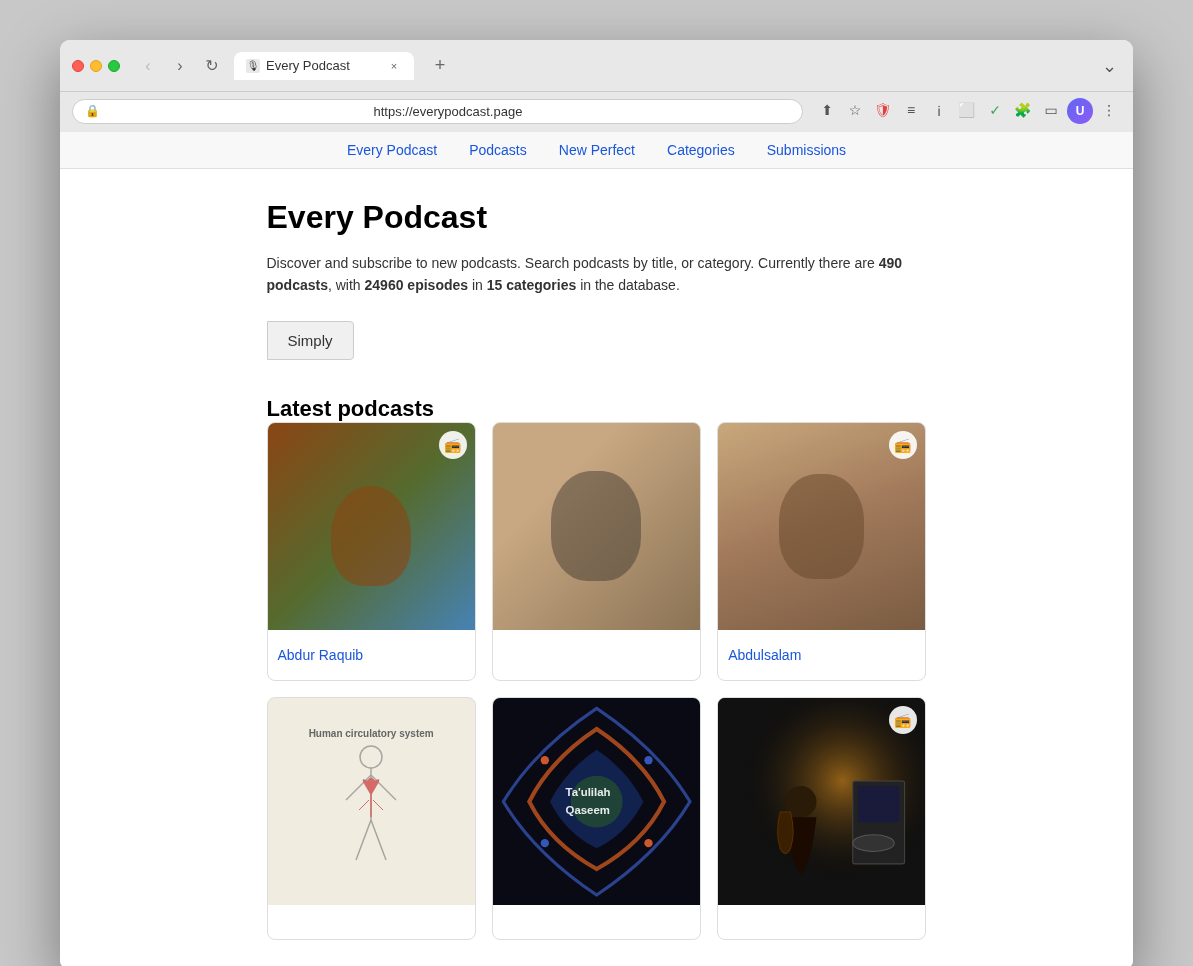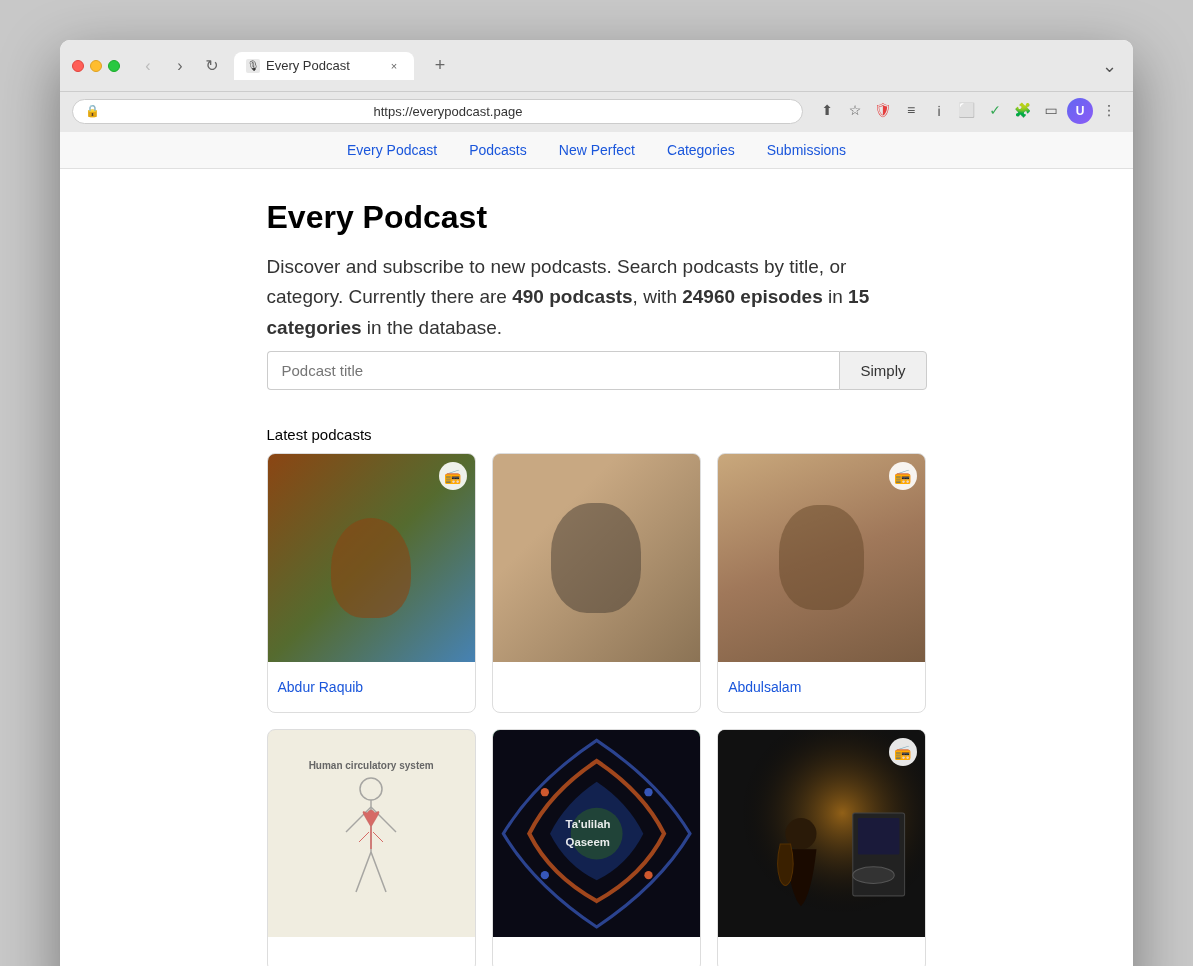--- a/index.html
+++ b/index.html
@@ -182,24 +182,24 @@
     }
 
     .page-title {
       font-size: 32px;
       font-weight: bold;
       color: #000;
       margin-bottom: 16px;
     }
 
     .description {
-      font-size: 19px;
+      font-size: 14px;
       color: #333;
       line-height: 1.6;
-      margin-bottom: 8px;
+      margin-bottom: 24px;
     }
 
     .description strong {
       font-weight: bold;
     }
 
     .search-row {
       display: flex;
       gap: 0;
       margin-bottom: 36px;
@@ -221,24 +221,23 @@
       border: 1px solid #ccc;
       border-radius: 0 4px 4px 0;
       padding: 10px 20px;
       font-size: 15px;
       cursor: pointer;
       color: #333;
       font-weight: 500;
     }
 
     .section-title {
-      font-size: 15px;
-      font-weight: normal;
+      font-size: 22px;
+      font-weight: bold;
       color: #000;
-      margin-bottom: 10px;
     }
 
     .section-desc {
       font-size: 14px;
       color: #444;
       line-height: 1.6;
       margin-bottom: 20px;
     }
 
     .podcast-grid {
@@ -378,21 +377,20 @@
 
     <div class="main-content">
 
       <h1 class="page-title">Every Podcast</h1>
 
       <p class="description">
         <span>Discover and subscribe to new podcasts. Search podcasts by title, or category. Currently there are </span><strong>490 podcasts</strong><span>, with </span><strong>24960 episodes</strong><span> in </span><strong>15 categories</strong><span> in the database.</span>
       </p>
 
       <div class="search-row">
-        <input class="search-input" type="text" placeholder="Podcast title" style="">
         <button class="search-btn">Simply</button>
       </div>
 
       <h2 class="section-title">Latest podcasts</h2>
 
       <div class="podcast-grid">
 
         <div class="podcast-card">
           <div class="podcast-image-wrap">
             <div class="podcast-image img-1" style="position:absolute;top:0;left:0;right:0;bottom:0;">

